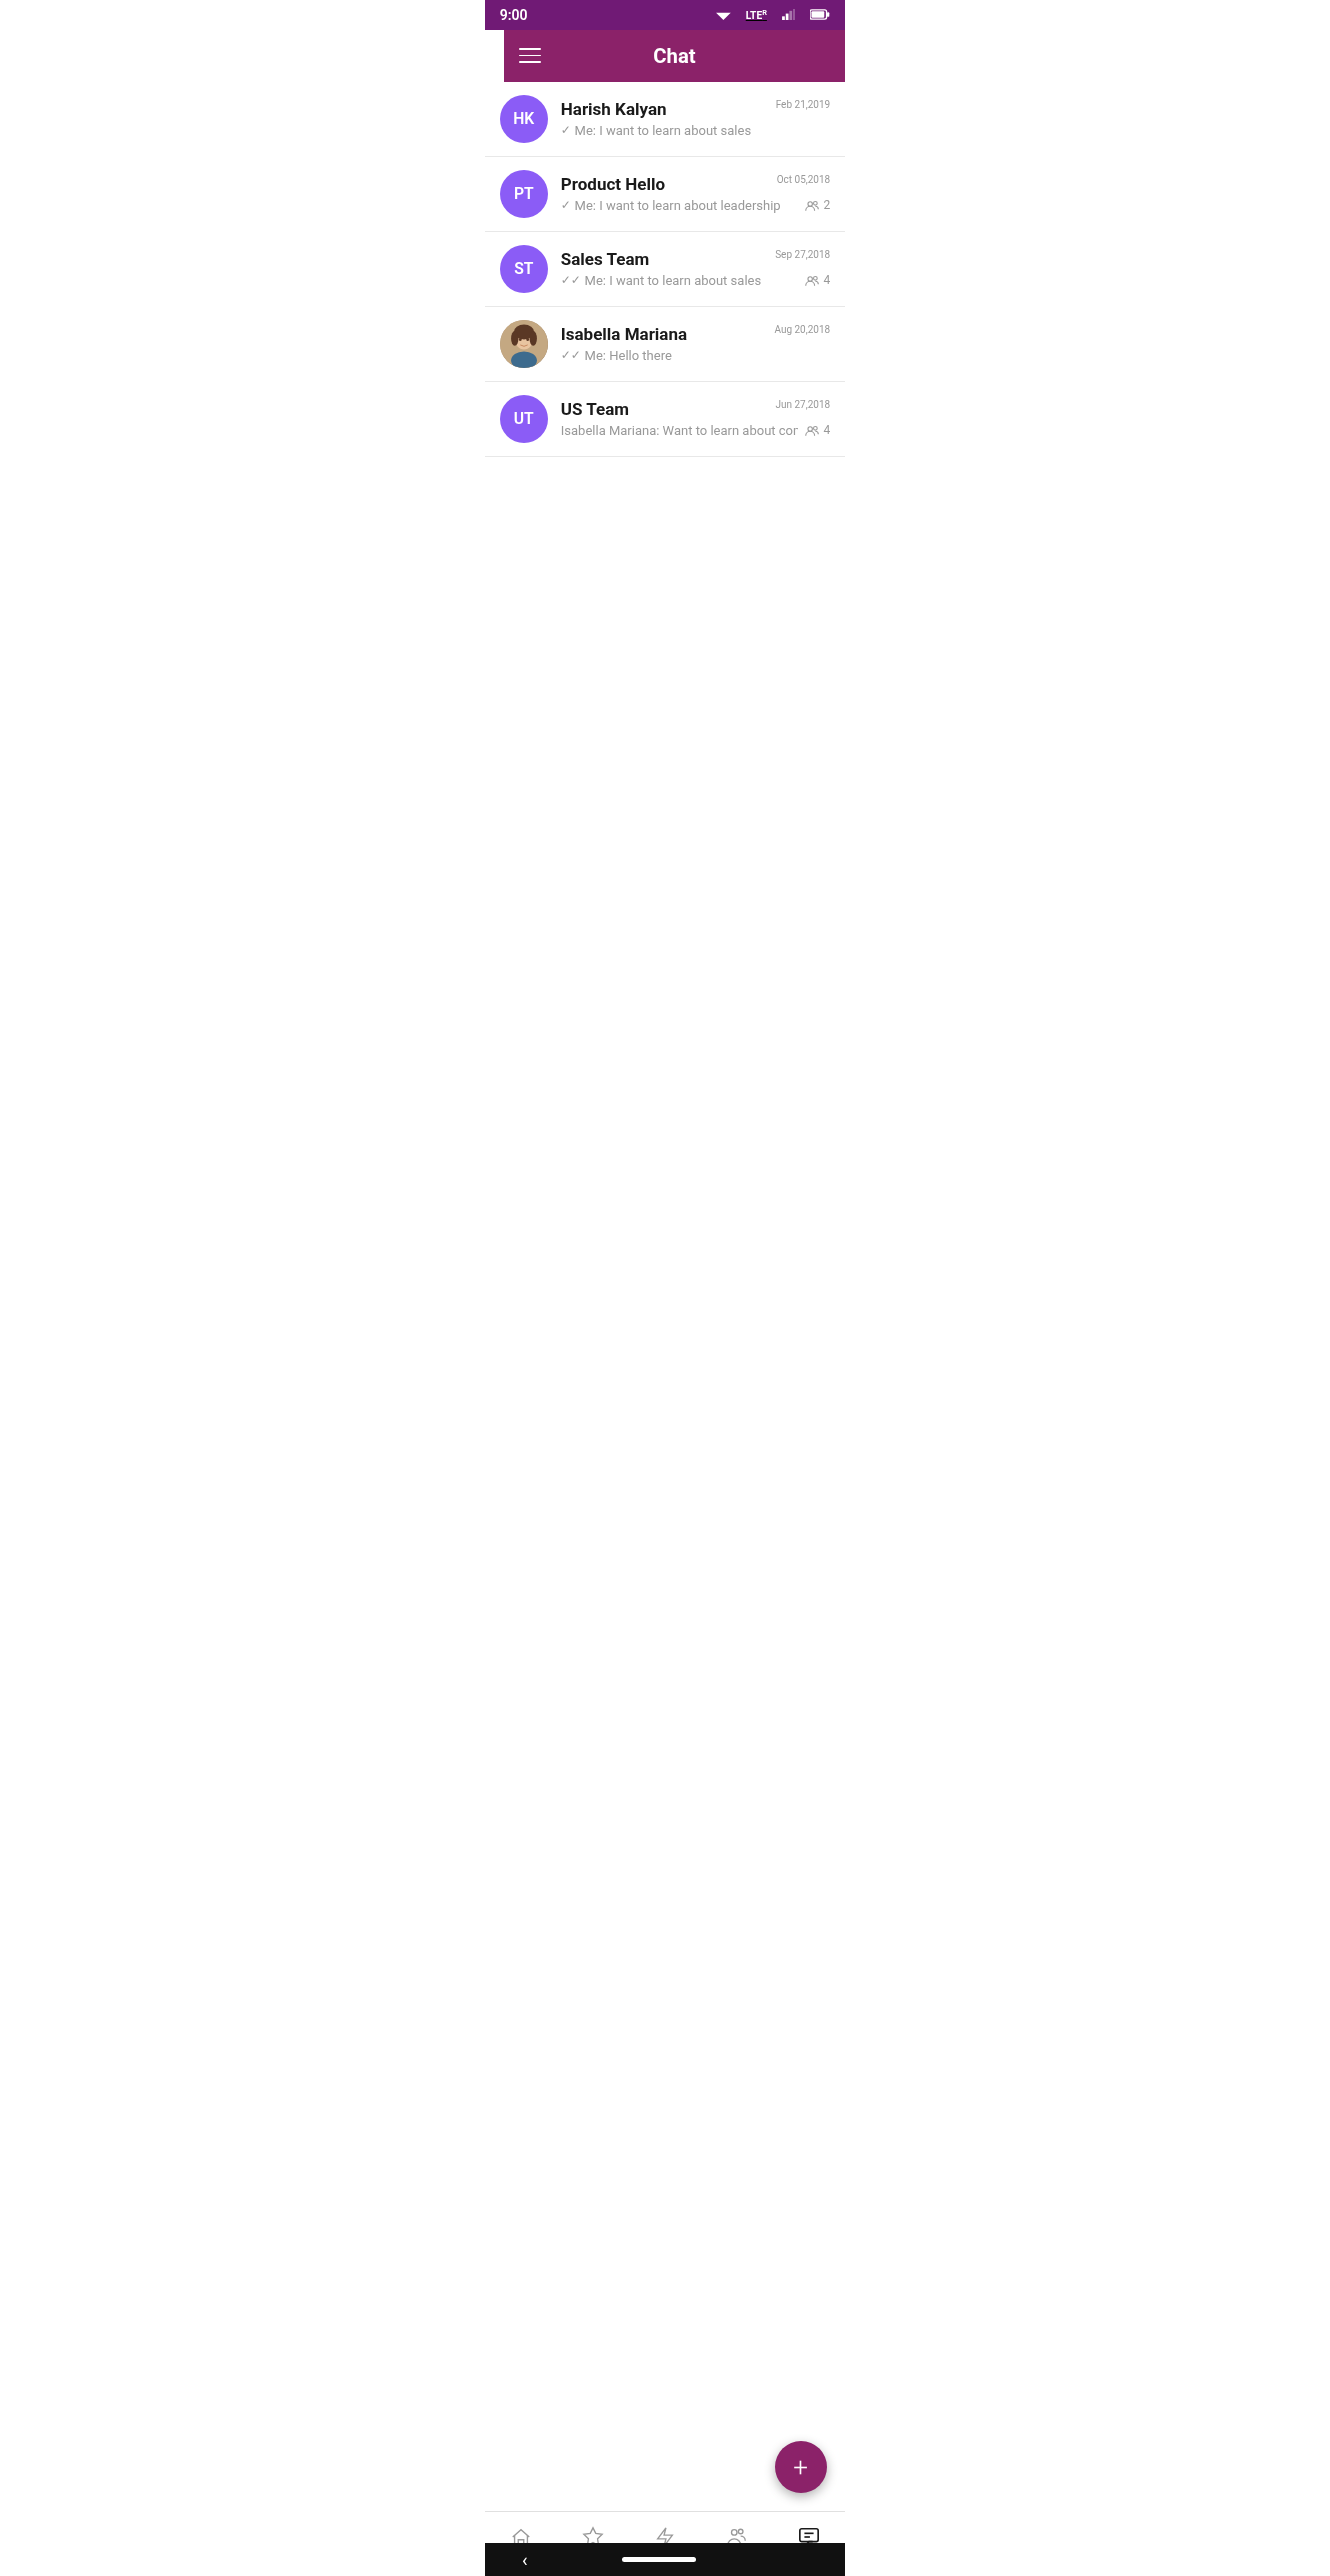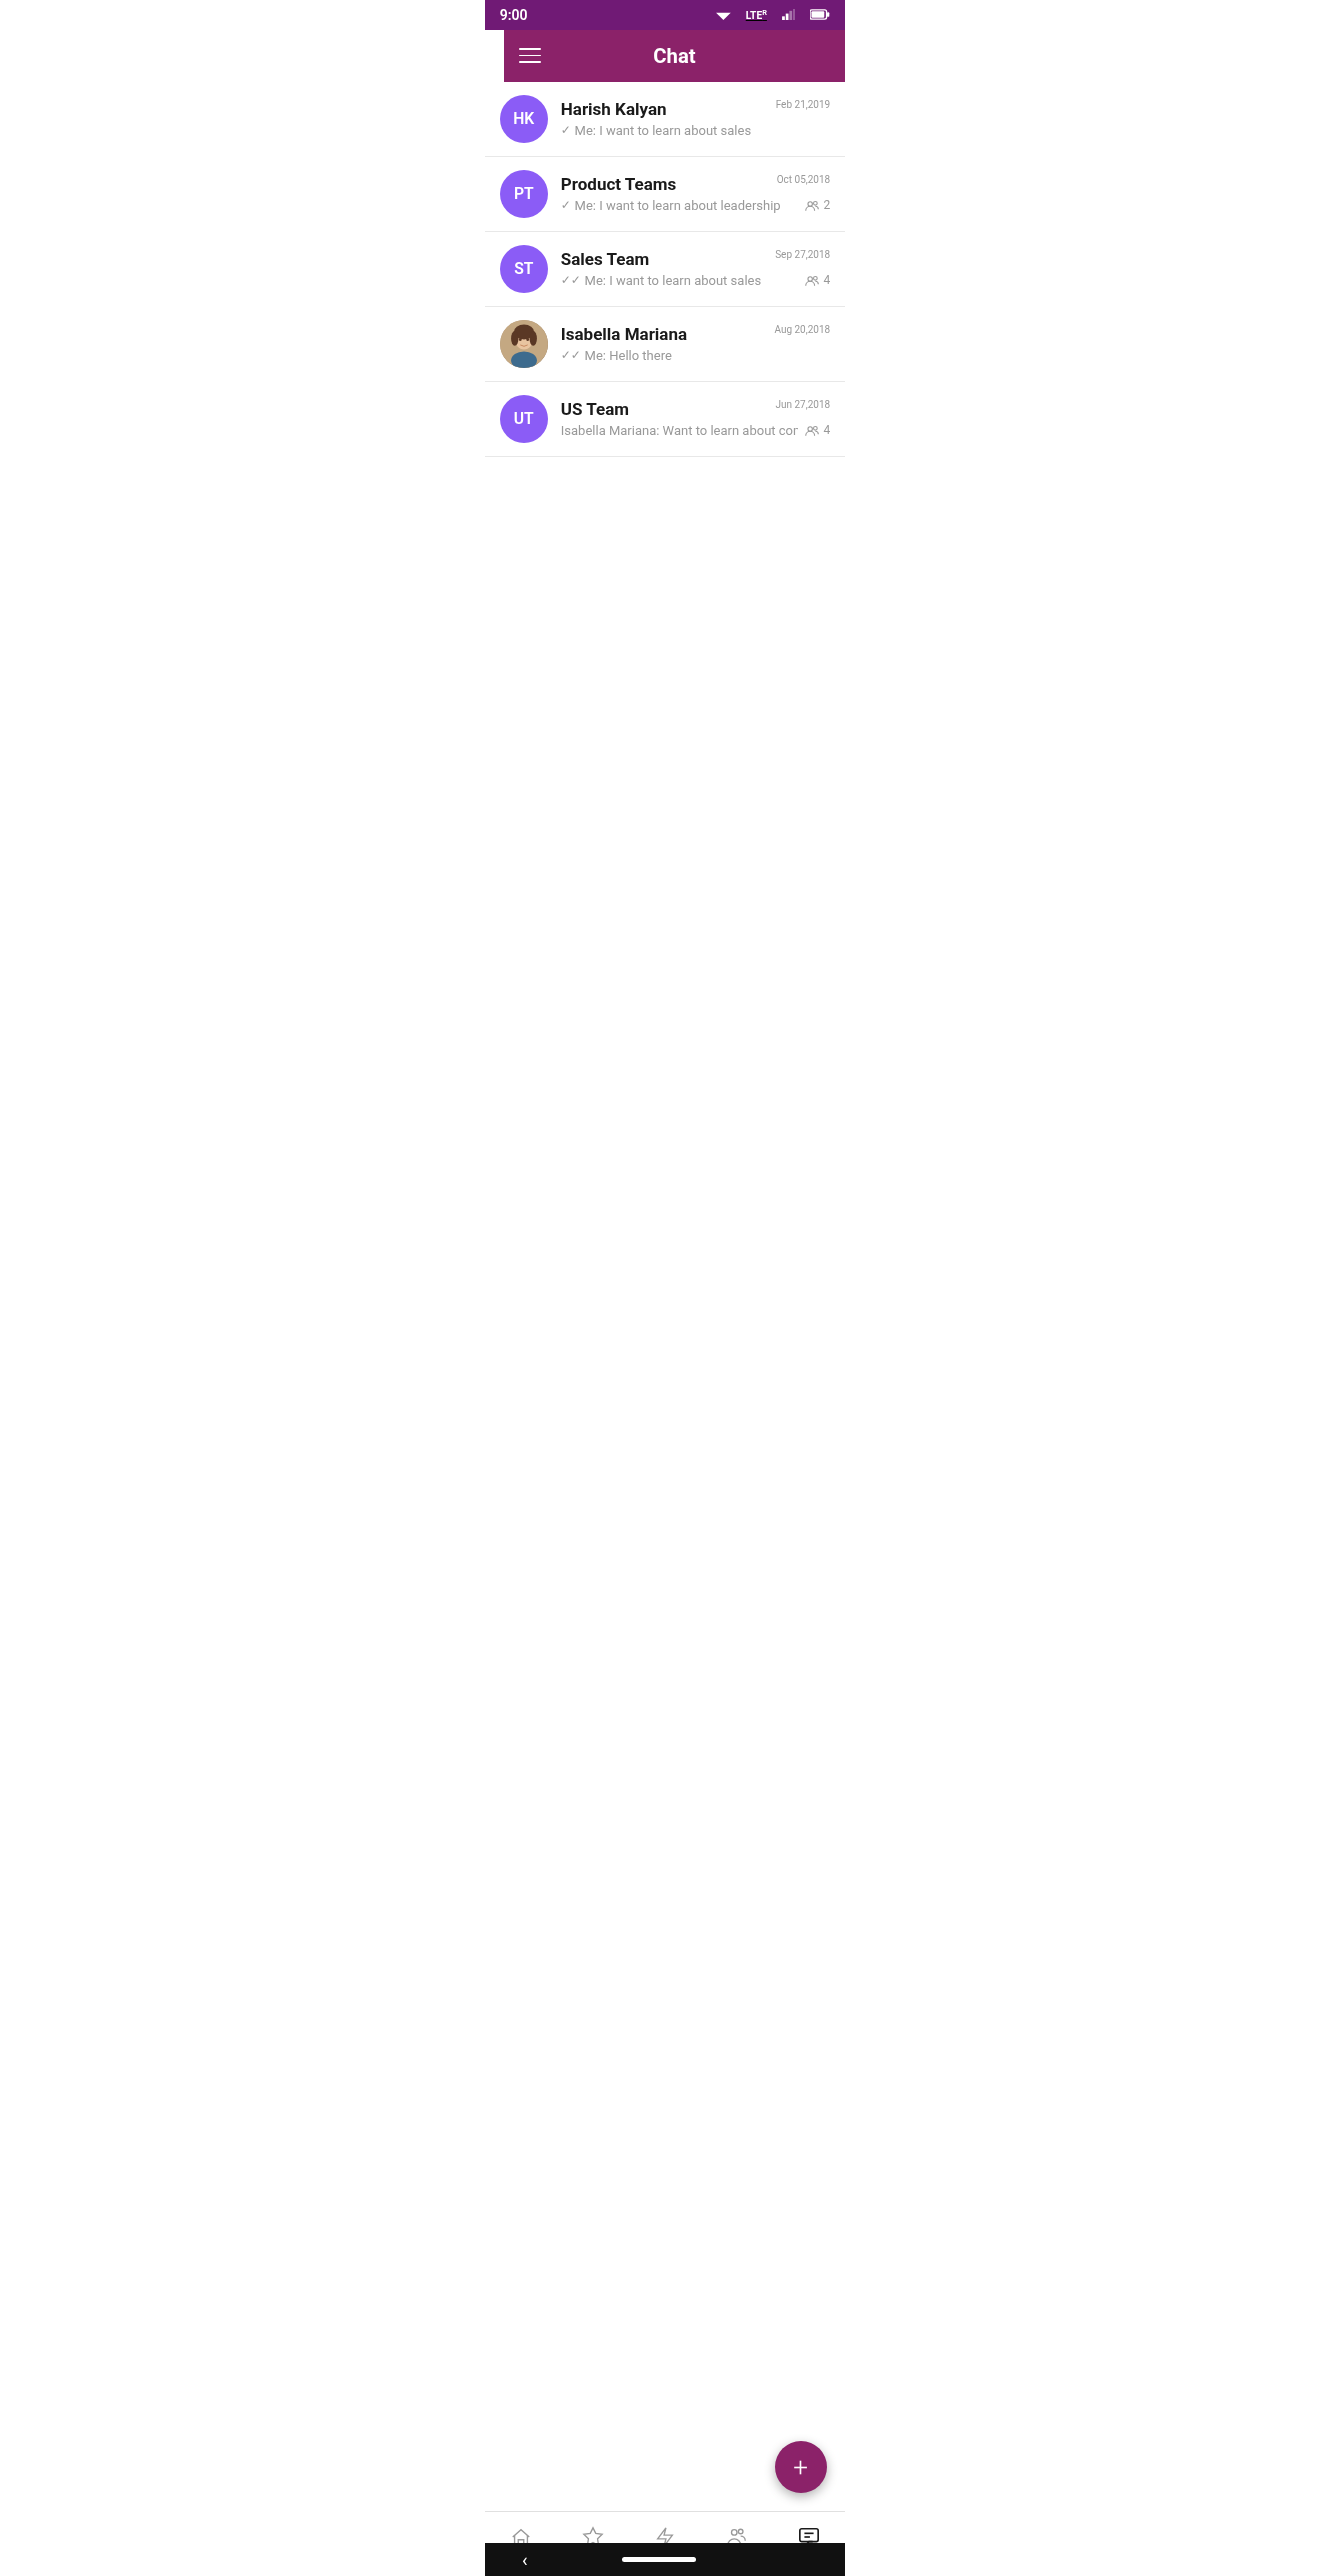--- a/index.html
+++ b/index.html
@@ -314,21 +314,21 @@
           <span>Me: I want to learn about sales</span>
         </span>
       </div>
     </div>
   </div>
 
   <div class="chat-item">
     <div class="avatar">PT</div>
     <div class="chat-content">
       <div class="chat-top-row">
-        <span class="chat-name">Product Teams</span>
+        <span class="chat-name">Product Hello</span>
         <span class="chat-date">Oct 05,2018</span>
       </div>
       <div class="chat-bottom-row">
         <span class="chat-preview">
           <span class="check-icon">✓</span>
           <span>Me: I want to learn about leadership</span>
         </span>
         <span class="member-count">
           <svg width="14.8" height="13" viewBox="0 0 20 14" fill="none" stroke="#999" stroke-width="1.5">
             <circle cx="7" cy="5" r="3"></circle>

